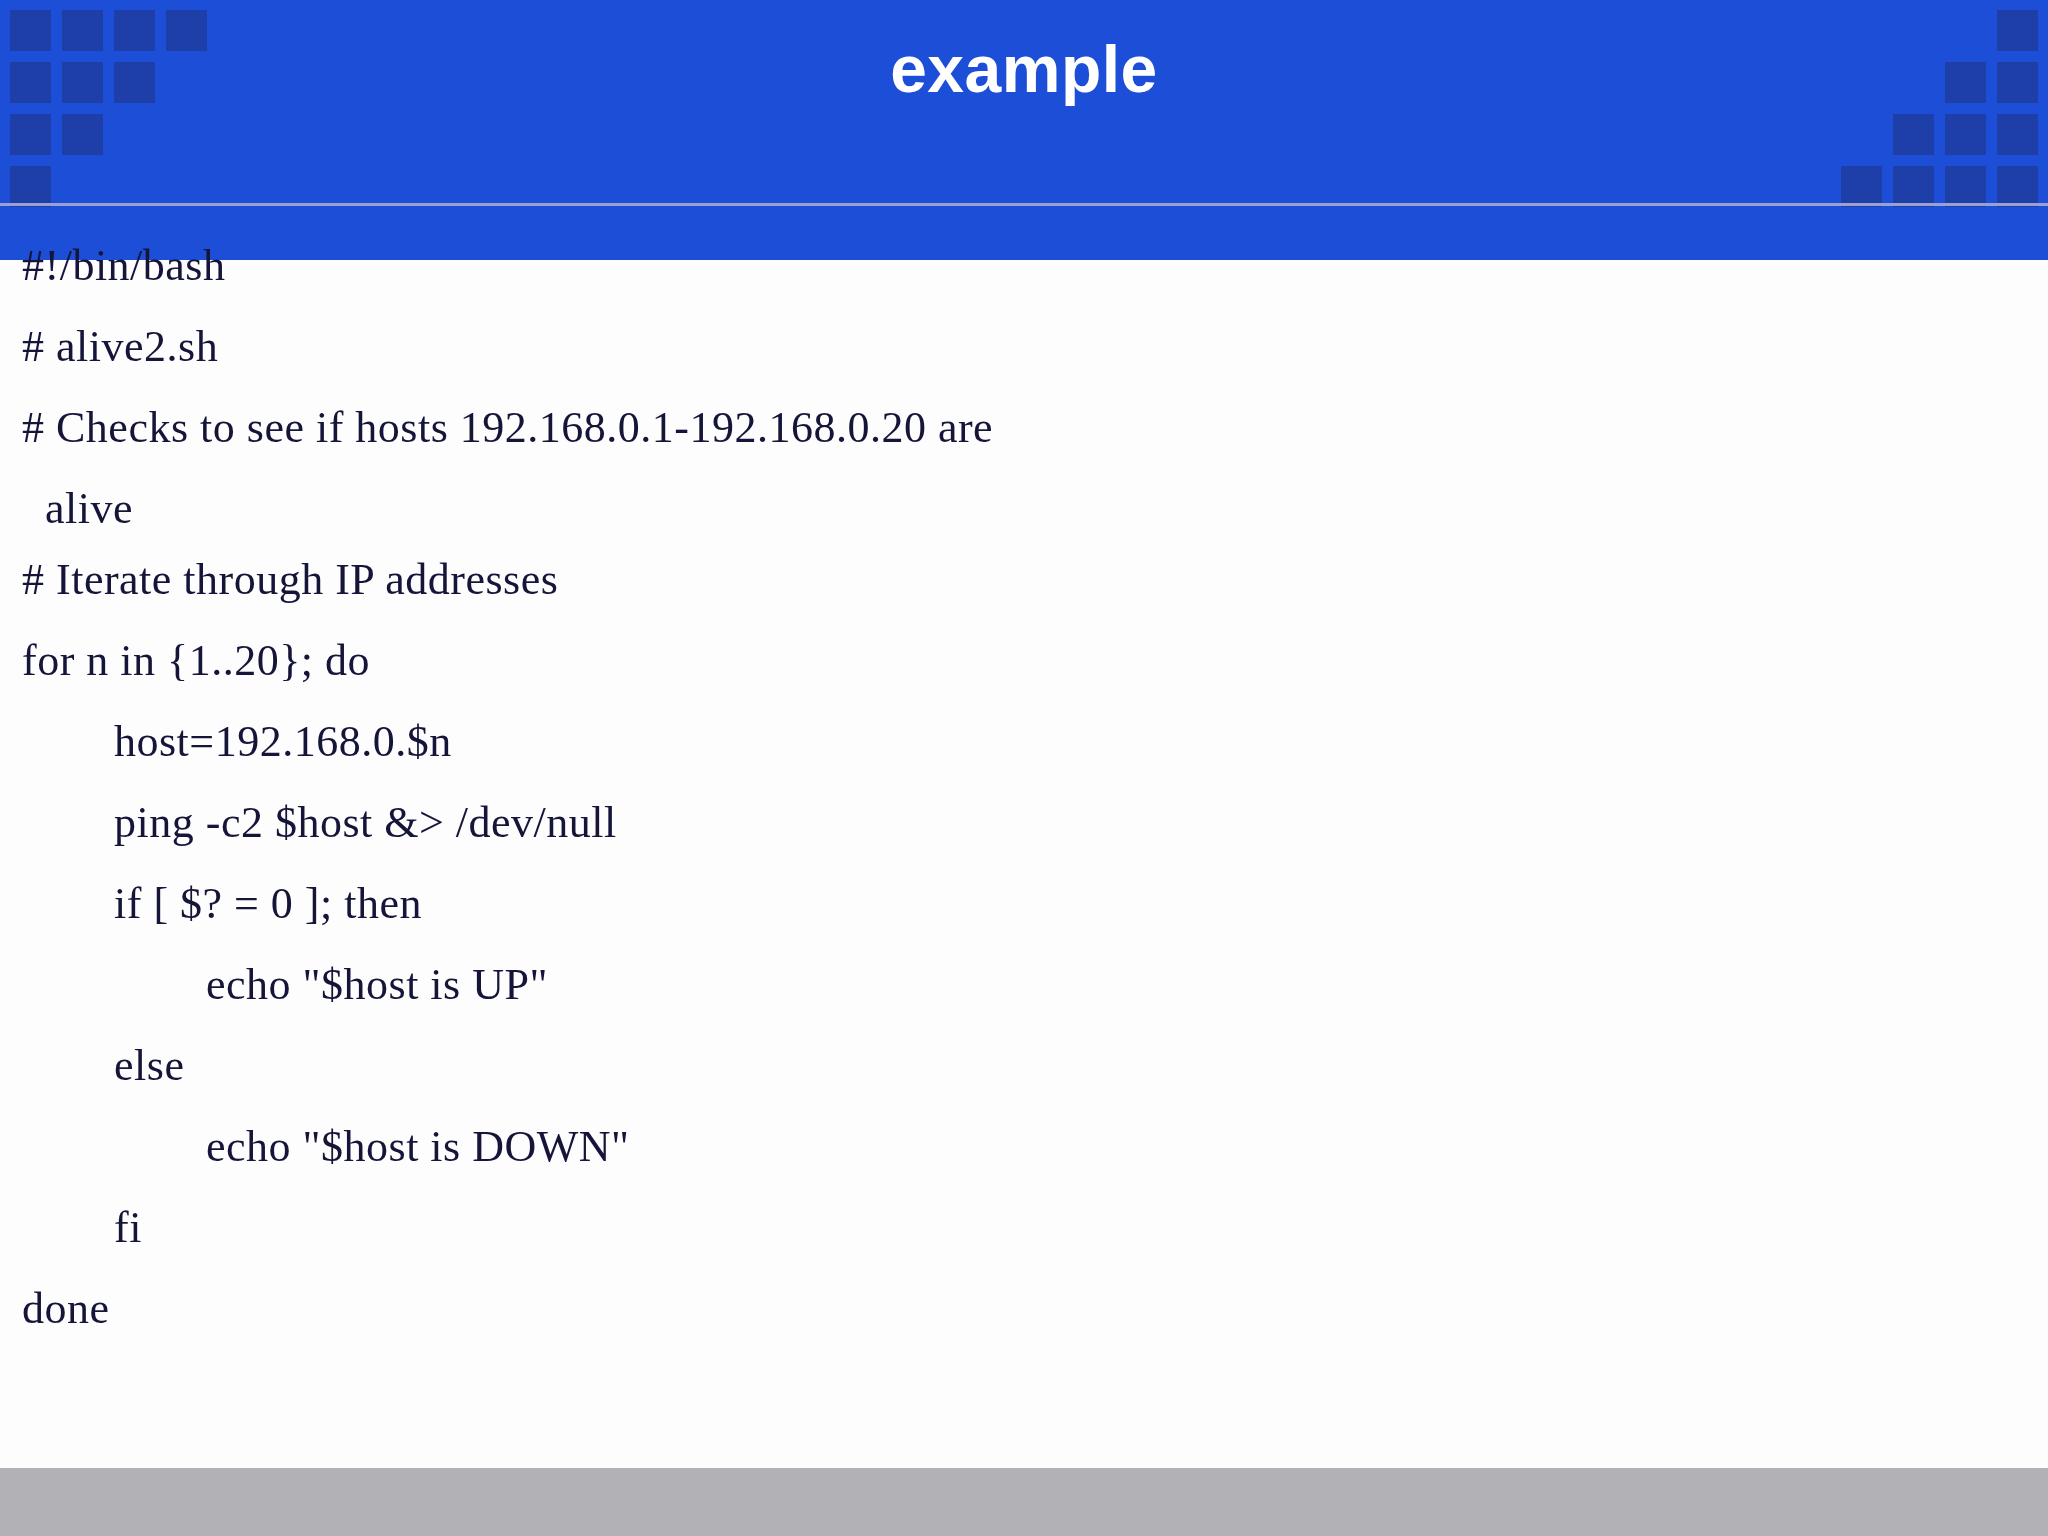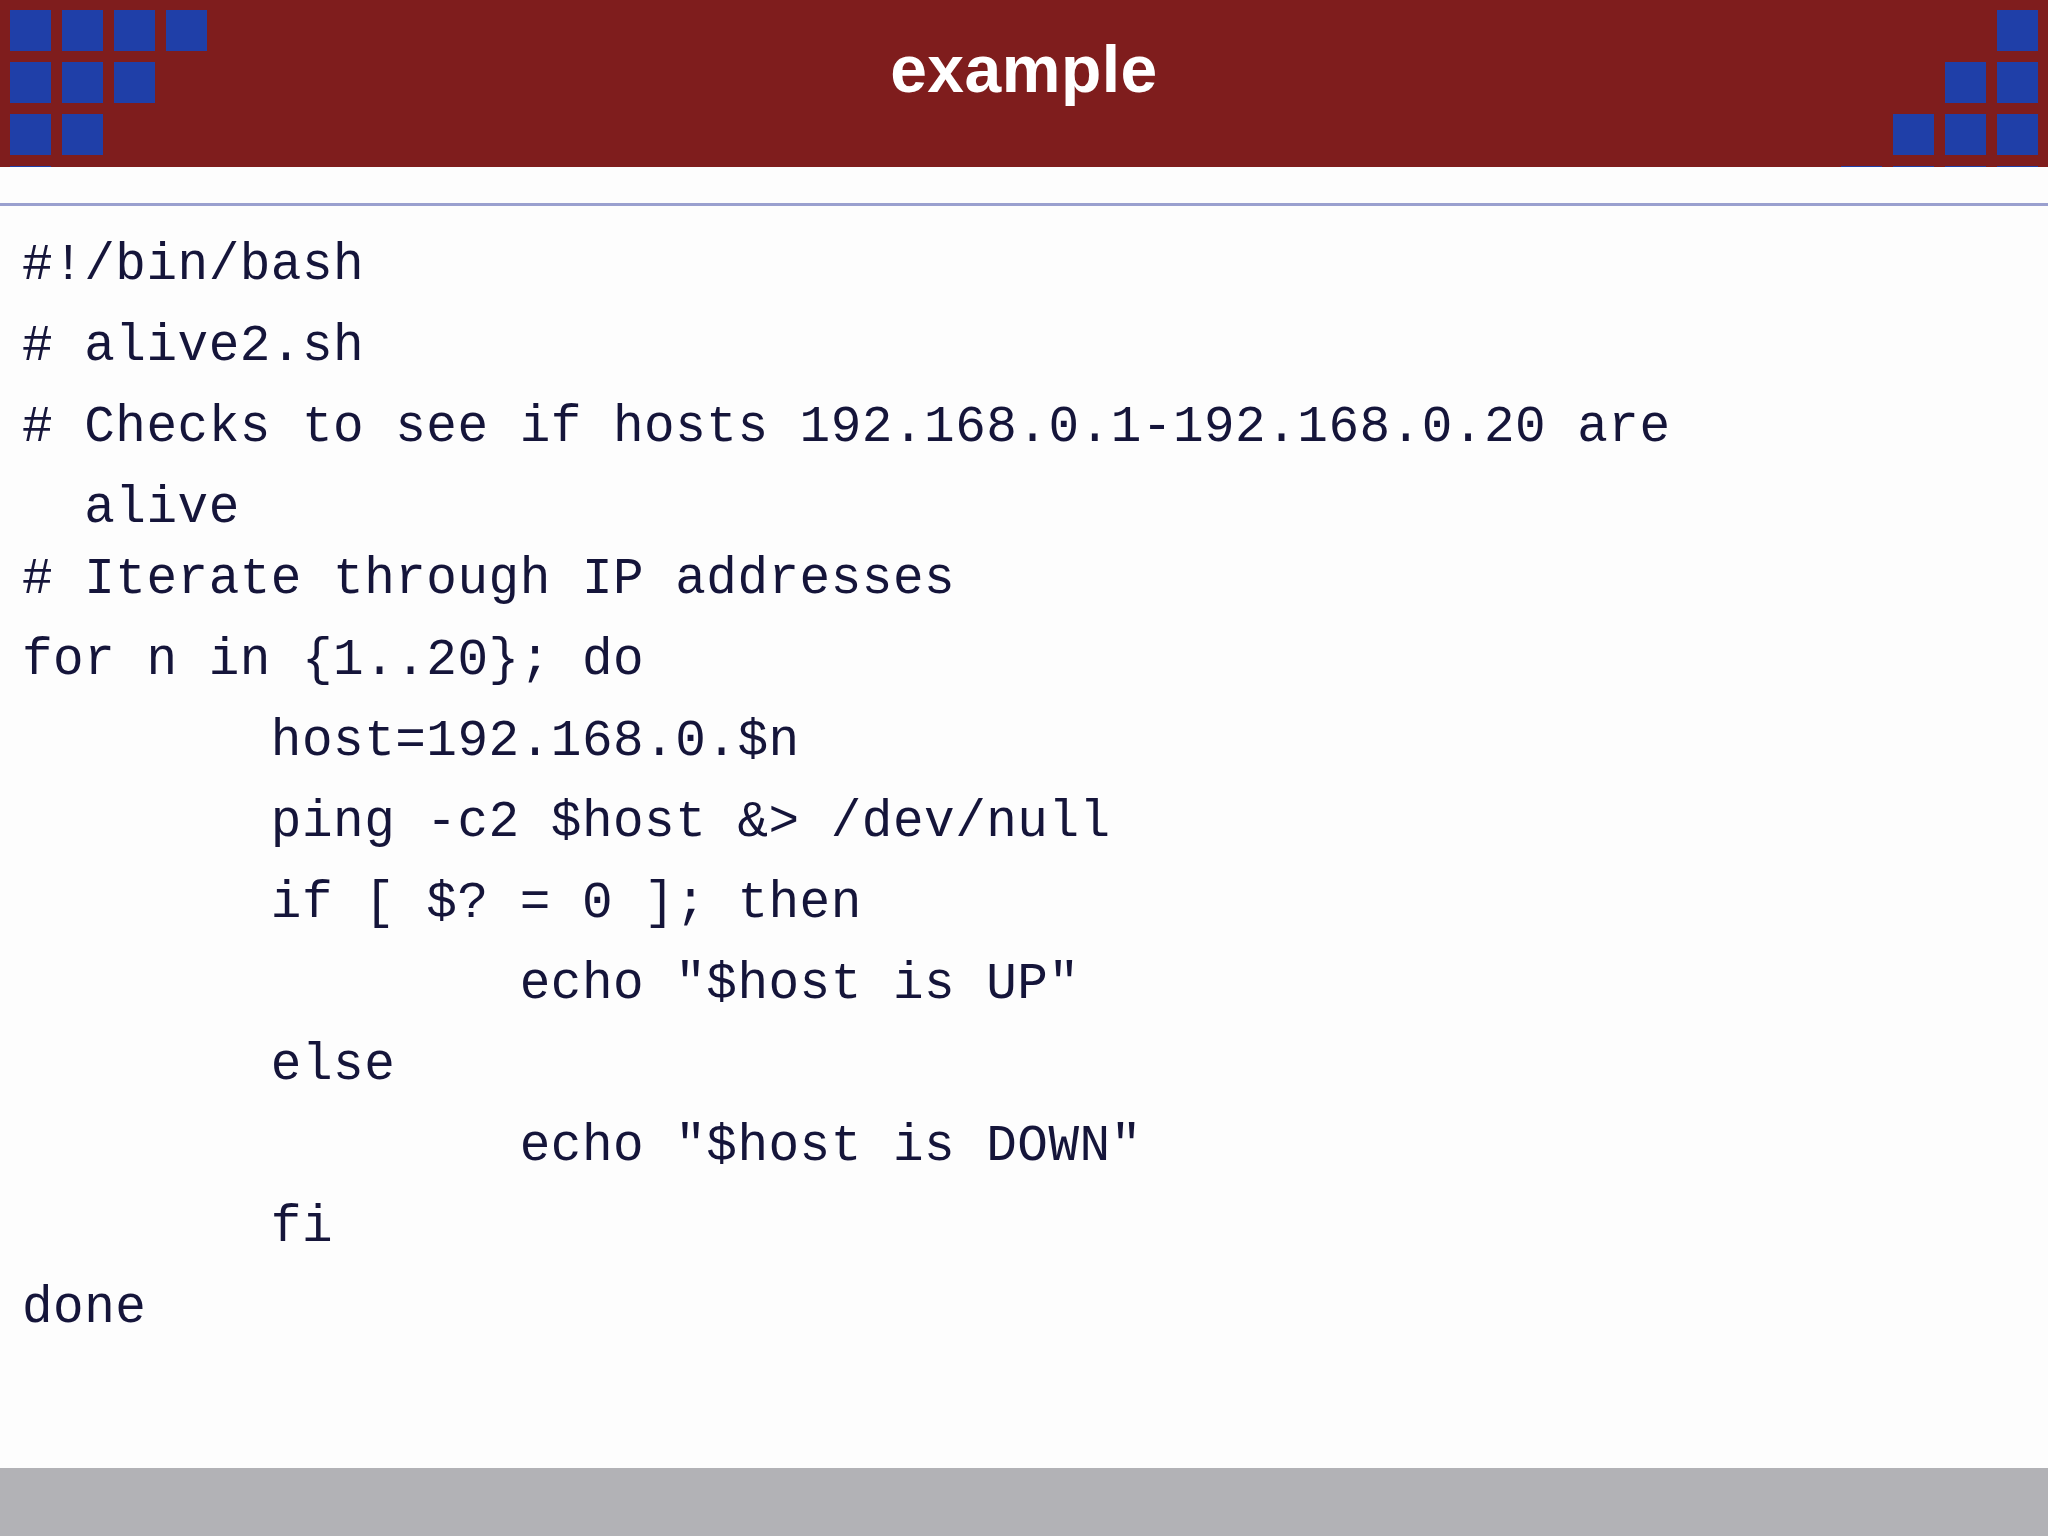--- a/index.html
+++ b/index.html
@@ -14,22 +14,22 @@
     overflow: hidden;
     position: relative;
   }
 
   
   #header-band {
     position: absolute;
     left: 0;
     top: 0;
     width: 2048px;
-    height: 167px;
-    background: #7f1d1d;
+    height: 260px;
+    background: #1d4ed8;
     overflow: hidden;
   }
   #header-title {
     position: absolute;
     left: 0;
     top: 0;
     width: 2048px;
     height: 205px;
     display: flex;
     align-items: center;
@@ -67,22 +67,22 @@
     height: 3px;
     background: #9aa0cf;
   }
 
   
   #code-body {
     position: absolute;
     left: 0;
     top: 225px;
     width: 1768px;
-    font-family: Liberation Mono, monospace;
-    font-size: 51px;
+    font-family: Liberation Serif, serif;
+    font-size: 44px;
     line-height: 81px;
     color: #15153a;
     white-space: pre;
     letter-spacing: 0.5px;
   }
   .code-line {
     padding-left: 22px;
     height: 81px;
   }
   .code-line.wrapped {

